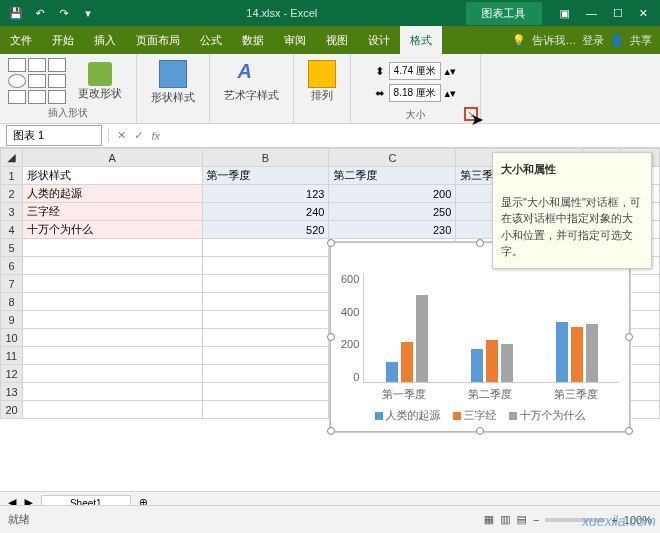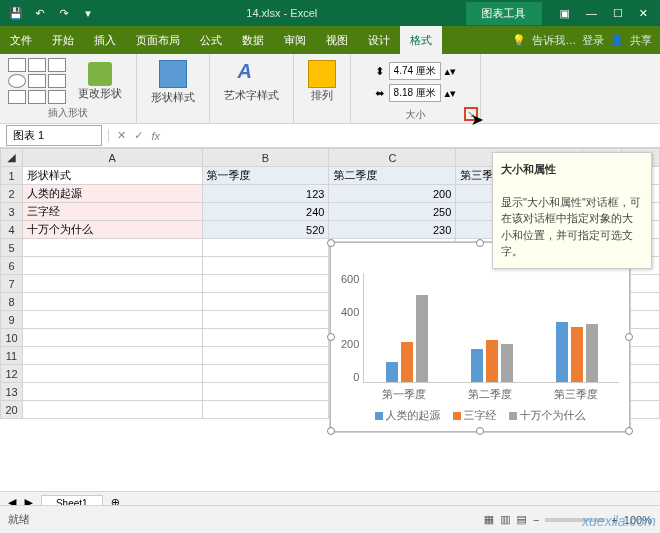--- a/index.html
+++ b/index.html
@@ -46,21 +46,21 @@
 .bar{width:12px}
 .b1{background:#5b9bd5}.b2{background:#ed7d31}.b3{background:#a5a5a5}
 .x-labels{display:flex;justify-content:space-around;font-size:9px;color:#666;padding:4px 10px 0 30px}
 .legend{display:flex;justify-content:center;gap:12px;font-size:9px;color:#666;padding:6px 0}
 .leg-item{display:flex;align-items:center;gap:3px}
 .leg-sw{width:8px;height:8px}
 .handle{width:8px;height:8px;border:1px solid #888;border-radius:50%;background:#fff;position:absolute}
 .tooltip{position:absolute;right:8px;top:152px;width:160px;background:#fffff0;border:1px solid #ccc;padding:8px;font-size:10px;color:#444;line-height:1.5;z-index:10;box-shadow:1px 1px 3px rgba(0,0,0,0.2)}
 .tooltip-title{font-weight:bold;margin-bottom:16px;color:#333}
 .sheet-tabs{position:absolute;bottom:20px;left:0;right:0;height:22px;background:#f2f2f2;border-top:1px solid #d4d4d4;display:flex;align-items:center;padding:0 8px;gap:8px}
-.sheet-tab{background:#fff;border:1px solid #ccc;border-bottom:none;padding:2px 14px;font-size:10px}
+.sheet-tab{background:#fff;border:1px solid #ccc;border-bottom:none;padding:2px 28px;font-size:10px}
 .statusbar{position:absolute;bottom:0;left:0;right:0;height:28px;background:#f2f2f2;border-top:1px solid #d4d4d4;display:flex;align-items:center;padding:0 8px;font-size:10px;color:#555;justify-content:space-between}
 .zoom{display:flex;align-items:center;gap:6px}
 .watermark{position:absolute;right:4px;bottom:4px;color:#4a90d9;font-size:14px;font-style:italic;opacity:0.7;z-index:20}
 </style>
 </head>
 <body>
 
 <div class="titlebar">
   <div class="qa">
     <span class="qa-btn">💾</span>

